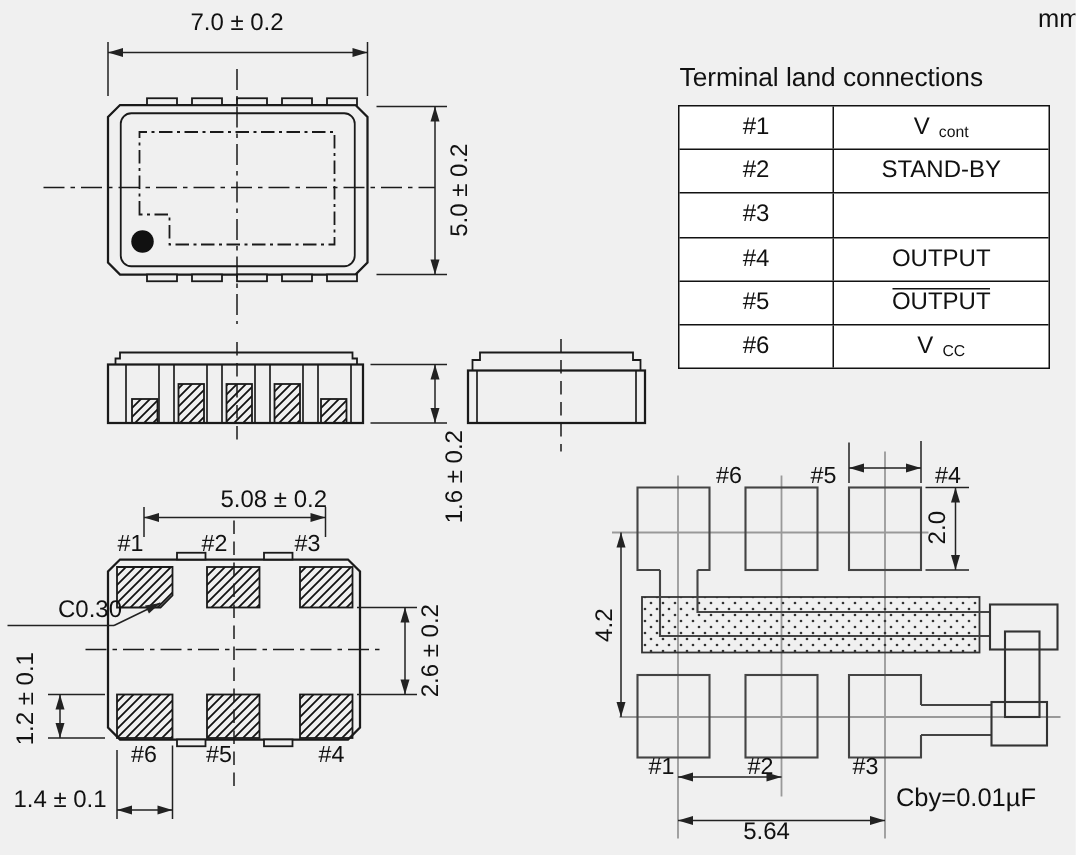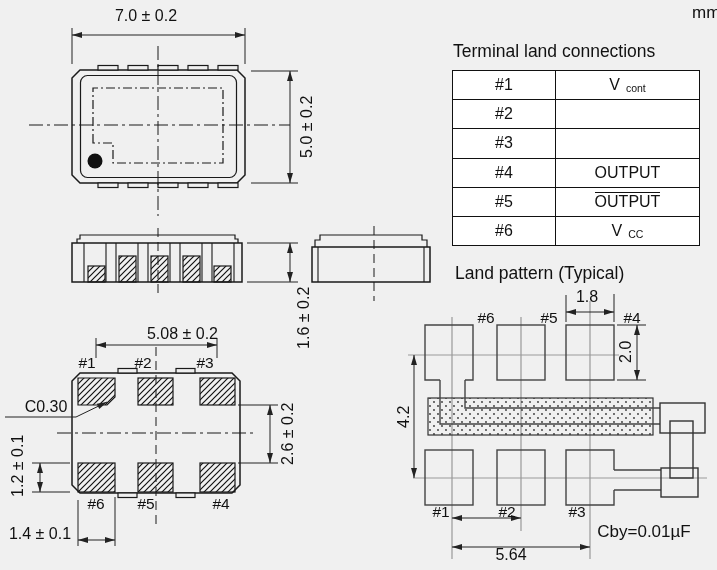--- a/index.html
+++ b/index.html
@@ -156,48 +156,51 @@
       <line x1="637" y1="325" x2="637" y2="380" marker-start="url(#ah)" marker-end="url(#ah)"></line>
       <line x1="414" y1="355" x2="414" y2="478" marker-start="url(#ah)" marker-end="url(#ah)"></line>
       <line x1="452" y1="518" x2="521" y2="518" marker-start="url(#ah)" marker-end="url(#ah)"></line>
       <line x1="452" y1="547" x2="590" y2="547" marker-start="url(#ah)" marker-end="url(#ah)"></line>
     </g>
   </g>
 </svg>
 
   <div class="txt unit" style="left:692px;top:4px;width:44px;">mm</div>
 
-  <div class="txt" style="left:86px;top:7px;width:120px;">7.0 ± 0.2</div>
+  <div class="txt" style="left:98px;top:7px;width:120px;">7.0 ± 0.2</div>
   <div class="txt rot" style="left:247px;top:118px;width:120px;">5.0 ± 0.2</div>
   <div class="txt rot" style="left:244px;top:309px;width:120px;">1.6 ± 0.2</div>
 
   <div class="txt" style="left:98px;top:325px;width:120px;text-align:right;">5.08 ± 0.2</div>
   <div class="txt lbl" style="left:70px;top:354px;width:34px;">#1</div>
   <div class="txt lbl" style="left:126px;top:354px;width:34px;">#2</div>
   <div class="txt lbl" style="left:188px;top:354px;width:34px;">#3</div>
-  <div class="txt" style="left:16px;top:398px;width:60px;">C0.30</div>
+  <div class="txt" style="left:30px;top:398px;width:60px;">C0.30</div>
   <div class="txt rot" style="left:228px;top:425px;width:120px;">2.6 ± 0.2</div>
   <div class="txt rot" style="left:-42px;top:457px;width:120px;">1.2 ± 0.1</div>
   <div class="txt lbl" style="left:79px;top:495px;width:34px;">#6</div>
   <div class="txt lbl" style="left:129px;top:495px;width:34px;">#5</div>
   <div class="txt lbl" style="left:204px;top:495px;width:34px;">#4</div>
   <div class="txt" style="left:-20px;top:525px;width:120px;">1.4 ± 0.1</div>
 
   <div class="txt title" style="left:453px;top:42px;">Terminal land connections</div>
 
   <div class="ttable">
     <div class="trow">
         <div class="tc pin">#1</div>
         <div class="tc sig">
           <span>V</span>
           <span class="sub">cont</span>
         </div>
       </div>
     <div class="trow">
         <div class="tc pin">#2</div>
+        <div class="tc sig">
+          <span>STAND-BY</span>
+        </div>
       </div>
     <div class="trow">
         <div class="tc pin">#3</div>
       </div>
     <div class="trow">
         <div class="tc pin">#4</div>
         <div class="tc sig">
           <span>OUTPUT</span>
         </div>
       </div>
@@ -209,25 +212,23 @@
       </div>
     <div class="trow">
         <div class="tc pin">#6</div>
         <div class="tc sig">
           <span>V</span>
           <span class="sub">CC</span>
         </div>
       </div>
   </div>
 
-  <div class="txt title" style="left:455px;top:264px;">Land pattern (Typical)</div>
   <div class="txt lbl" style="left:469px;top:309px;width:34px;">#6</div>
   <div class="txt lbl" style="left:532px;top:309px;width:34px;">#5</div>
   <div class="txt lbl" style="left:615px;top:309px;width:34px;">#4</div>
-  <div class="txt" style="left:527px;top:288px;width:120px;">1.8</div>
   <div class="txt rot" style="left:566px;top:343px;width:120px;">2.0</div>
   <div class="txt rot" style="left:344px;top:408px;width:120px;">4.2</div>
   <div class="txt lbl" style="left:424px;top:503px;width:34px;">#1</div>
   <div class="txt lbl" style="left:490px;top:503px;width:34px;">#2</div>
   <div class="txt lbl" style="left:560px;top:503px;width:34px;">#3</div>
   <div class="txt" style="left:451px;top:546px;width:120px;">5.64</div>
   <div class="txt" style="left:569px;top:523px;width:150px;font-size:17px;">Cby=0.01µF</div>
 
 </div>
 

